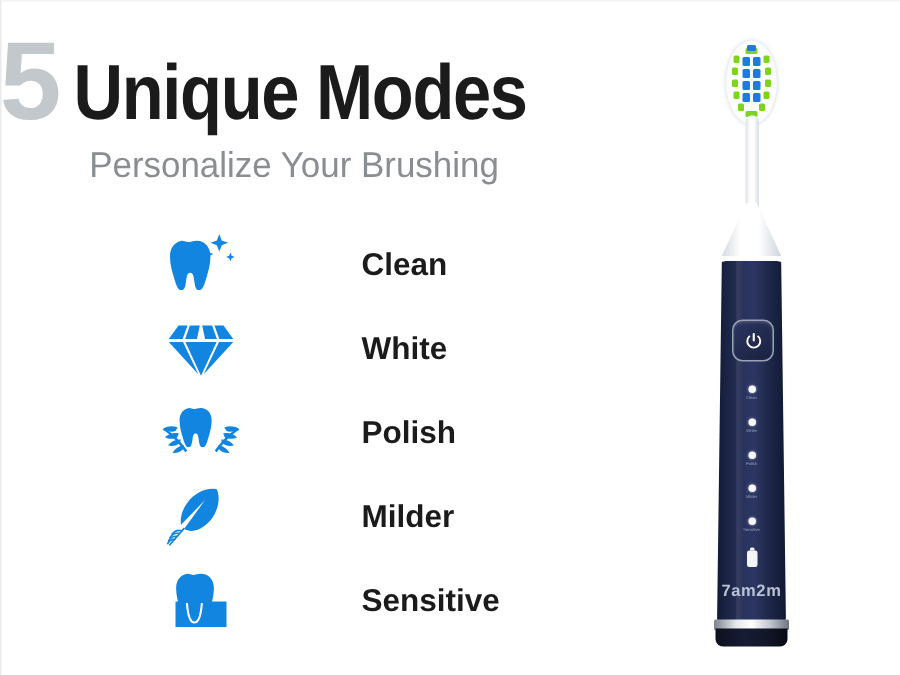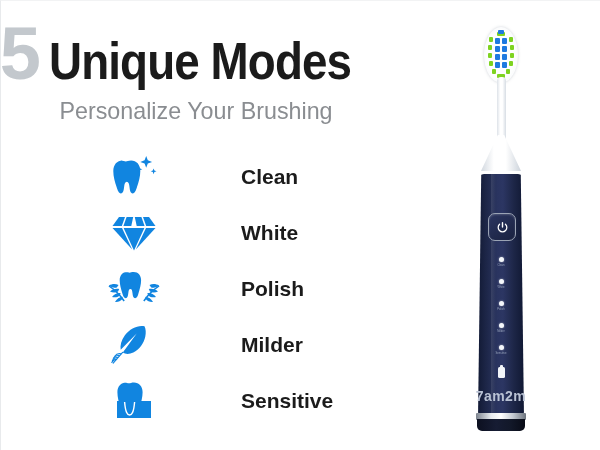--- a/index.html
+++ b/index.html
@@ -241,21 +241,21 @@
     background: #f2f5f9;
     border-radius: 1px 1px 0 0;
   }
   .brand {
     position: absolute;
     left: 50%;
     top: 387px;
     width: 70px;
     margin-left: -35px;
     text-align: center;
-    font-size: 14px;
+    font-size: 11px;
     font-weight: bold;
     color: #b9c2d4;
     letter-spacing: 0.4px;
   }
   .base-ring {
     position: absolute;
     left: 50%;
     top: 412px;
     width: 50px;
     height: 7px;

